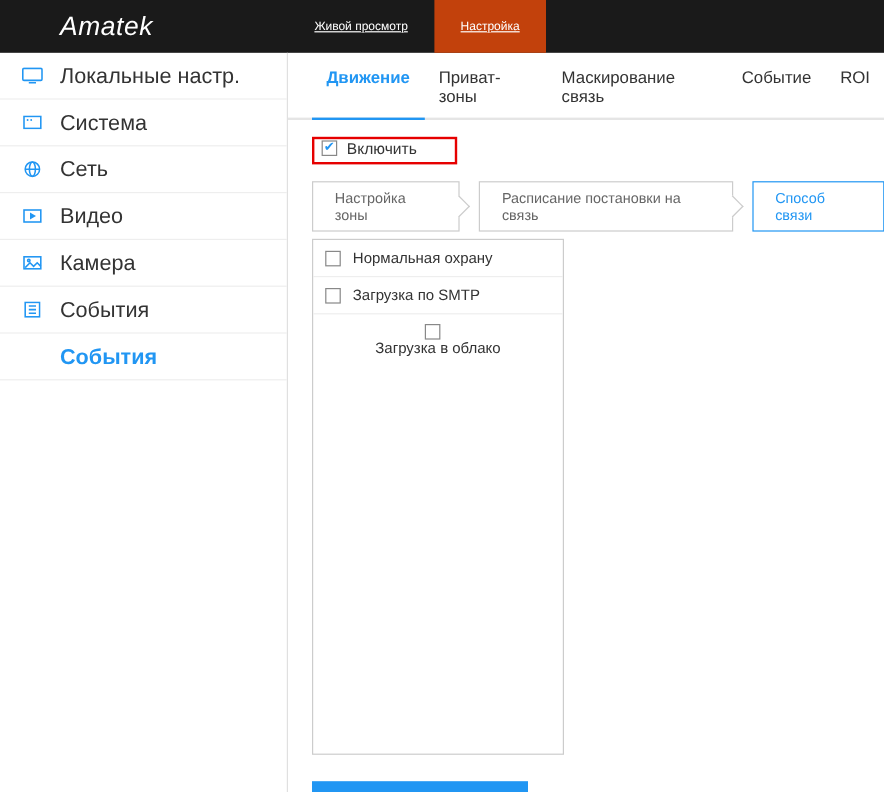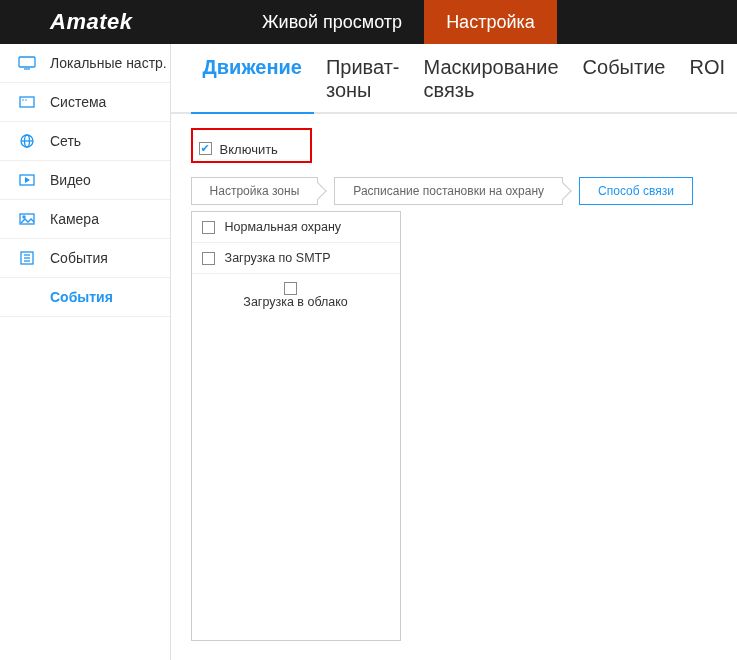--- a/index.html
+++ b/index.html
@@ -1,32 +1,32 @@
 <!DOCTYPE html>
 <html><head>
 <meta charset="utf-8">
 <style>
   * { box-sizing: border-box; margin: 0; padding: 0; }
   body { font-family: Arial, "Helvetica Neue", sans-serif; font-size: 13px; color: #333; background: #fff; width: 737px; }
   .header { background: #1a1a1a; height: 44px; display: flex; align-items: center; }
-  .logo { color: #fff; font-size: 22px; font-weight: bold; font-style: italic; padding: 0 40px 0 50px; width:240px; letter-spacing:0.5px; }
-  .top-tab { color: #fff; font-size: 18px; padding: 0 22px; height: 44px; display: flex; align-items: center; cursor: pointer; }
+  .logo { color: #fff; font-size: 22px; font-weight: normal; font-style: italic; padding: 0 40px 0 50px; width:240px; letter-spacing:0.5px; }
+  .top-tab { color: #fff; font-size: 10px; padding: 0 22px; height: 44px; display: flex; align-items: center; cursor: pointer; text-decoration: underline; }
   .top-tab.active { background: #c2410c; }
   .body { display: flex; min-height: 616px; }
   .sidebar { width: 240px; border-right: 1px solid #e0e0e0; }
-  .side-item { display: flex; align-items: center; height: 39px; padding-left: 18px; border-bottom: 1px solid #eee; cursor: pointer; font-size:14px; color:#333; }
+  .side-item { display: flex; align-items: center; height: 39px; padding-left: 18px; border-bottom: 1px solid #eee; cursor: pointer; font-size:18px; color:#333; }
   .side-item.active { color: #2196f3; font-weight: bold; }
   .side-item.sub { padding-left: 50px; }
   .side-icon { width: 18px; height: 14px; margin-right: 14px; display:inline-flex; align-items:center; justify-content:center; }
   .side-icon svg { stroke:#2196f3; fill:none; stroke-width:1.3; }
   .main { flex: 1; padding: 0 0 0 0; }
   .subtabs { display: flex; border-bottom: 2px solid #e5e5e5; padding-left: 20px; }
-  .subtab { padding: 12px 12px 10px; font-size: 20px; cursor: pointer; color:#333; }
+  .subtab { padding: 12px 12px 10px; font-size: 14px; cursor: pointer; color:#333; }
   .subtab.active { color: #2196f3; border-bottom: 2px solid #2196f3; margin-bottom: -2px; font-weight:bold; }
-  .enable-row { display:inline-flex; align-items: flex-start; margin: 14px 0 14px 20px; padding: 12px 32px 4px 6px; border: 2px solid #e60000; }
+  .enable-row { display:inline-flex; align-items: center; margin: 14px 0 14px 20px; padding: 0 32px 4px 6px; border: 2px solid #e60000; }
   .checkbox { width: 13px; height: 13px; border: 1px solid #888; margin-right: 8px; display:inline-flex; align-items:center; justify-content:center; background:#fff; }
   .checkbox.checked::after { content:"✔"; color:#2196f3; font-size:11px; line-height:1; }
   .breadcrumb { display: flex; margin-left: 20px; gap: 17px; }
   .crumb { position: relative; border: 1px solid #ccc; padding: 6px 18px 6px 18px; font-size: 12px; color:#666; cursor:pointer; background:#fff; }
   .crumb + .crumb { margin-left:-1px; }
   .crumb.active { color: #2196f3; border-color:#2196f3; z-index:1; }
   .crumb::after { content:""; position:absolute; right:-7px; top:50%; width:12px; height:12px; border-top:1px solid #ccc; border-right:1px solid #ccc; background:#fff; transform: translateY(-50%) rotate(45deg); }
   .crumb.active::after{ border-color:#2196f3; }
   .crumb.last::after{ display:none; }
   .panel-wrap { margin: 6px 0 0 20px; }
@@ -121,21 +121,21 @@
       <div class="subtab">ROI</div>
     </div>
 
     <div class="enable-row">
       <span class="checkbox checked"></span>
       <span>Включить</span>
     </div>
 
     <div class="breadcrumb">
       <div class="crumb">Настройка зоны</div>
-      <div class="crumb">Расписание постановки на охрану</div>
+      <div class="crumb">Расписание постановки на связь</div>
       <div class="crumb active last">Способ связи</div>
     </div>
 
     <div class="panel-wrap">
       <div class="panel">
         <div class="opt-row">
           <span class="checkbox"></span>
           <span>Нормальная охрану</span>
         </div>
         <div class="opt-row">

